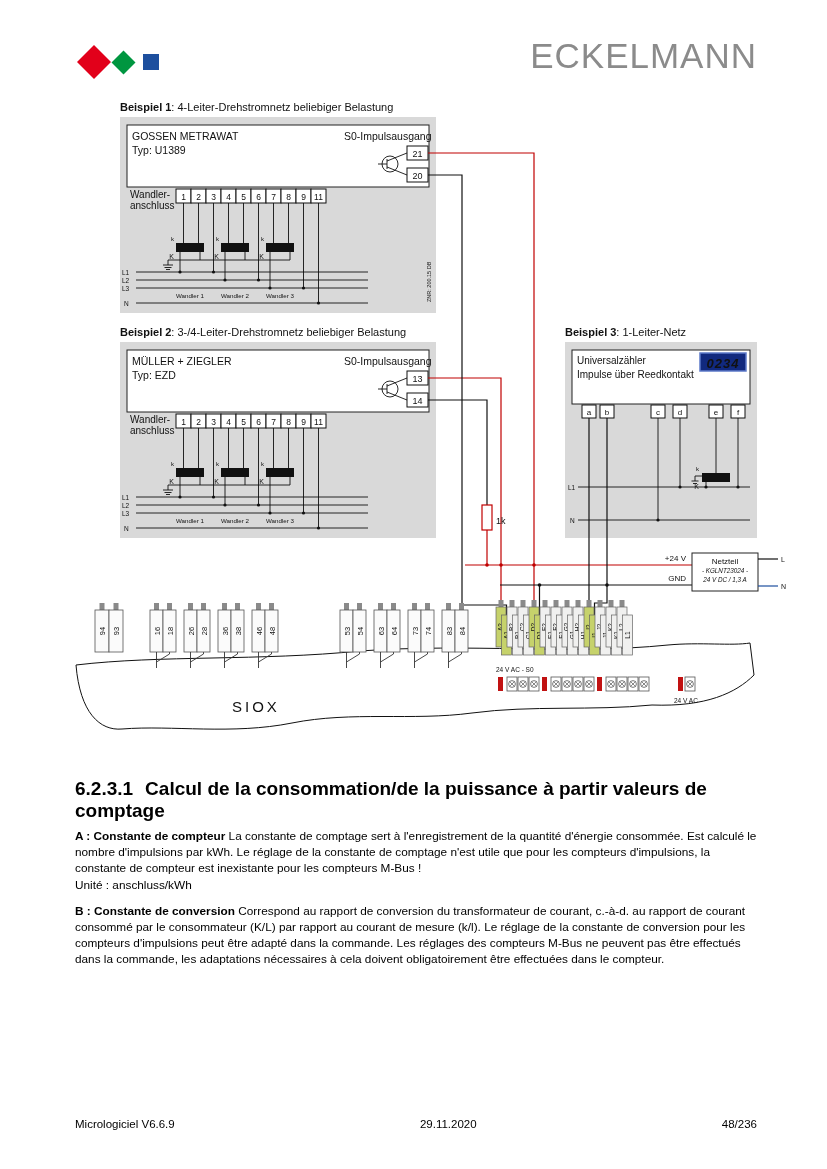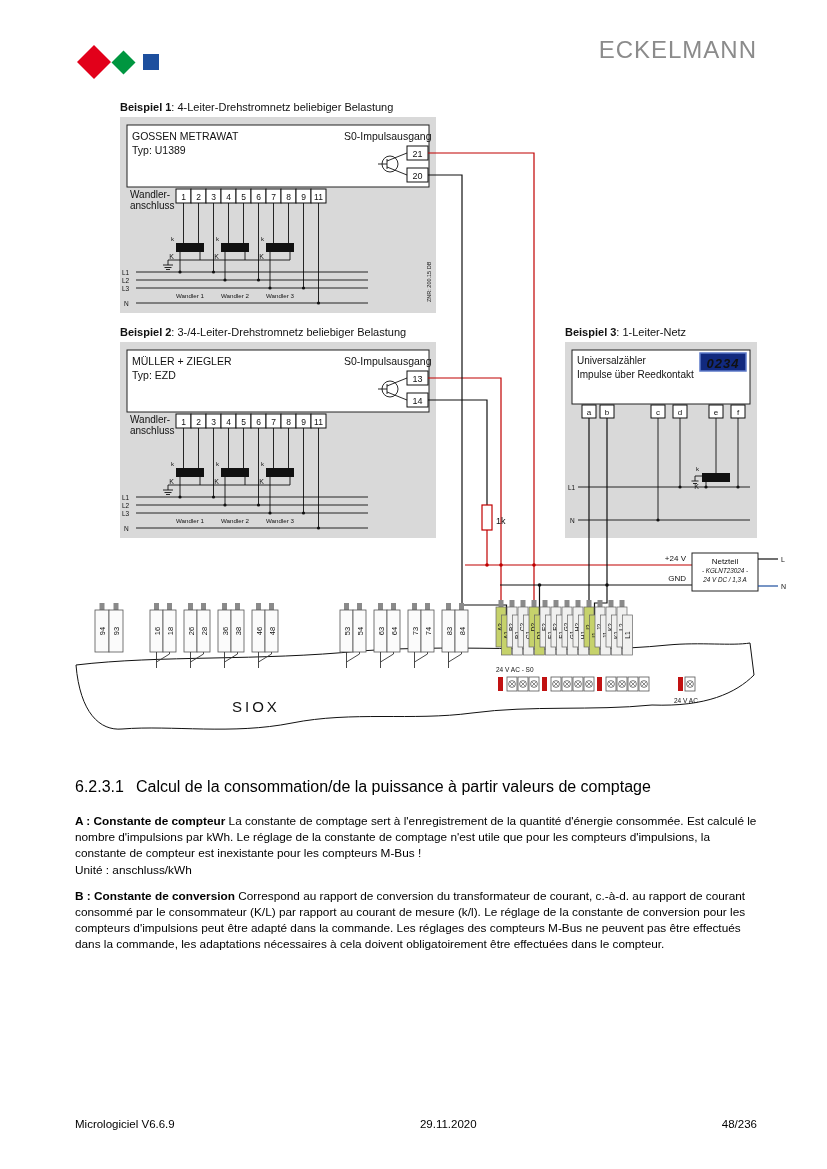--- a/index.html
+++ b/index.html
@@ -2,29 +2,29 @@
 <html><head>
 <meta charset="utf-8">
 <style>
   *{margin:0;padding:0;box-sizing:border-box}
   html,body{background:#fff}
   body{width:827px;height:1169px;position:relative;font-family:"Liberation Sans",sans-serif;color:#000;overflow:hidden}
   .mark{position:absolute}
   .mark.red{left:82px;top:50px;width:24px;height:24px;background:#e2001a;transform:rotate(45deg)}
   .mark.green{left:115px;top:54px;width:17px;height:17px;background:#009640;transform:rotate(45deg)}
   .mark.blue{left:143px;top:54px;width:16px;height:16px;background:#1d4f9e}
-  .brand{position:absolute;right:70px;top:36px;font-size:24px;color:#8b8b8b;letter-spacing:1px;font-weight:400}
+  .brand{position:absolute;right:70px;top:36px;font-size:35px;color:#8b8b8b;letter-spacing:1px;font-weight:400}
   svg.diagram{position:absolute;left:0;top:95px}
   svg text{font-family:"Liberation Sans",sans-serif;fill:#111}
   .wire{stroke:#111;stroke-width:0.9;fill:none}
   .wireb{stroke:#111;stroke-width:1.2;fill:none}
   .wirer{stroke:#c00000;stroke-width:1.2;fill:none}
   .dot{fill:#111}.dotr{fill:#c00000}
   .content{position:absolute;left:75px;top:778px;width:684px}
-  .content h1{font-size:16px;font-weight:normal;margin-bottom:17px}
+  .content h1{font-size:19px;font-weight:bold;margin-bottom:6px}
   .content h1 .ht{margin-left:12px}
   .content h2{font-size:11.8px;font-weight:bold;margin-bottom:2px}
   .content p{font-size:11.8px;line-height:16.2px;margin-bottom:10px}
   .footer{position:absolute;left:75px;right:70px;top:1118px;display:flex;justify-content:space-between;font-size:11.5px}
 </style>
 </head>
 <body>
 
 <div>
   <div class="mark red"></div>

